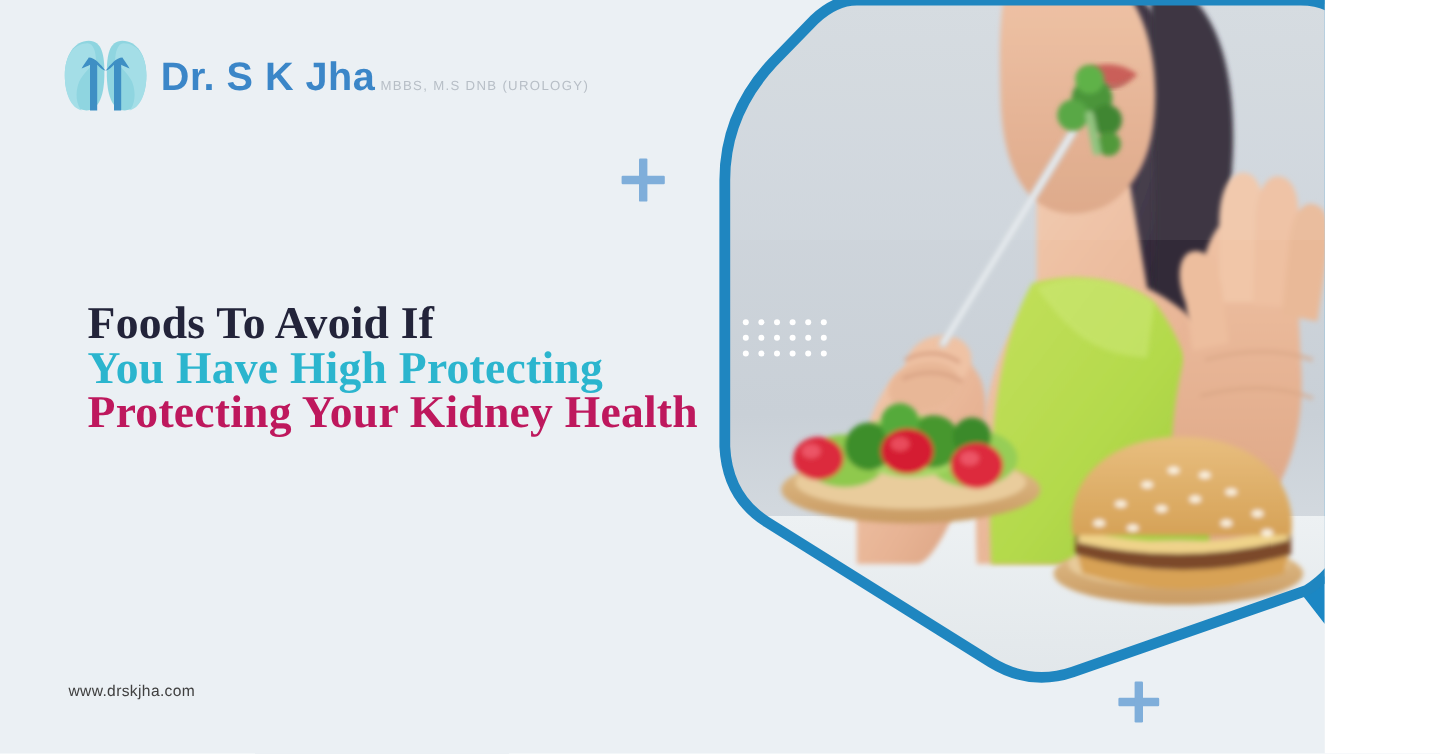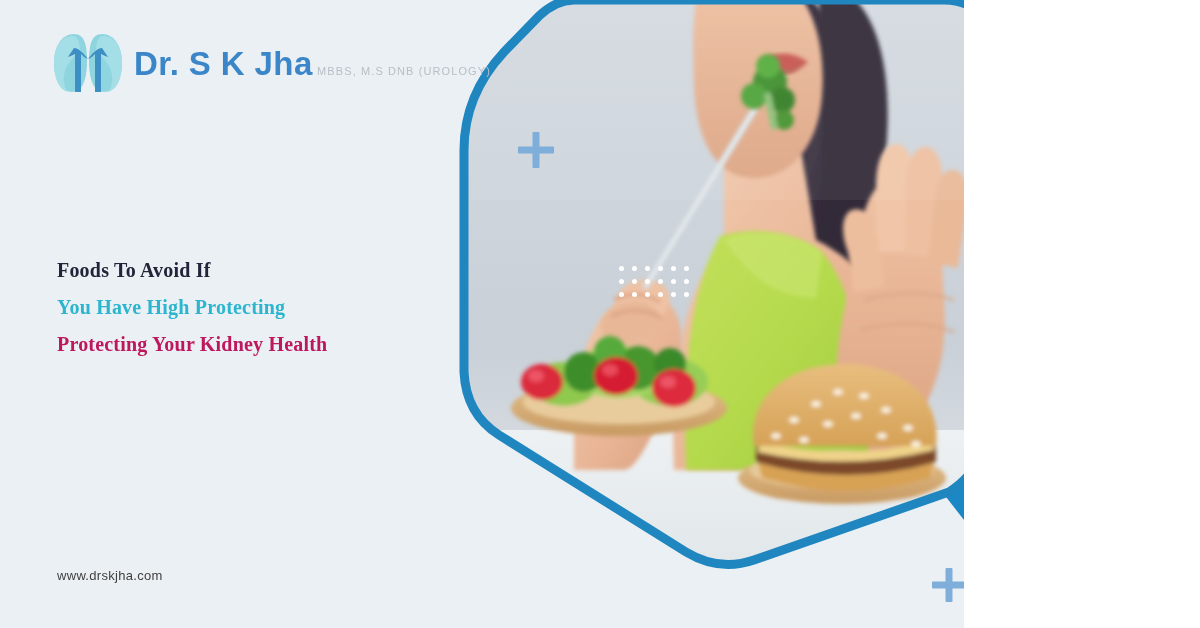--- a/index.html
+++ b/index.html
@@ -5,21 +5,21 @@
   * { margin:0; padding:0; box-sizing:border-box; }
 
   html, body {
     width:1200px; height:628px;
     overflow:hidden;
     font-family:"Liberation Sans", sans-serif;
   }
 
   #banner {
     position:relative;
-    width:964px; height:628px;
+    width:1104px; height:628px;
     background:#EBF0F4;
     overflow:hidden;
   }
 
   
   .plus {
     position:absolute;
     color:#7FAEDA;
   }
   .plus .bar {
@@ -71,24 +71,24 @@
     font-size:11px;
     color:#B7BEC6;
     letter-spacing:1.1px;
     margin-top:3px;
     white-space:nowrap;
   }
 
   
   #headline {
     position:absolute;
-    left:57px; top:252px;
+    left:73px; top:252px;
     font-family:"Liberation Serif", serif;
     font-weight:700;
-    font-size:20px;
+    font-size:38px;
     line-height:37px;
     letter-spacing:0.2px;
   }
   #headline .l1 { color:#23243A; }
   #headline .l2 { color:#2BB5CE; }
   #headline .l3 { color:#be185d; }
 
   
   #site-url {
     position:absolute;

